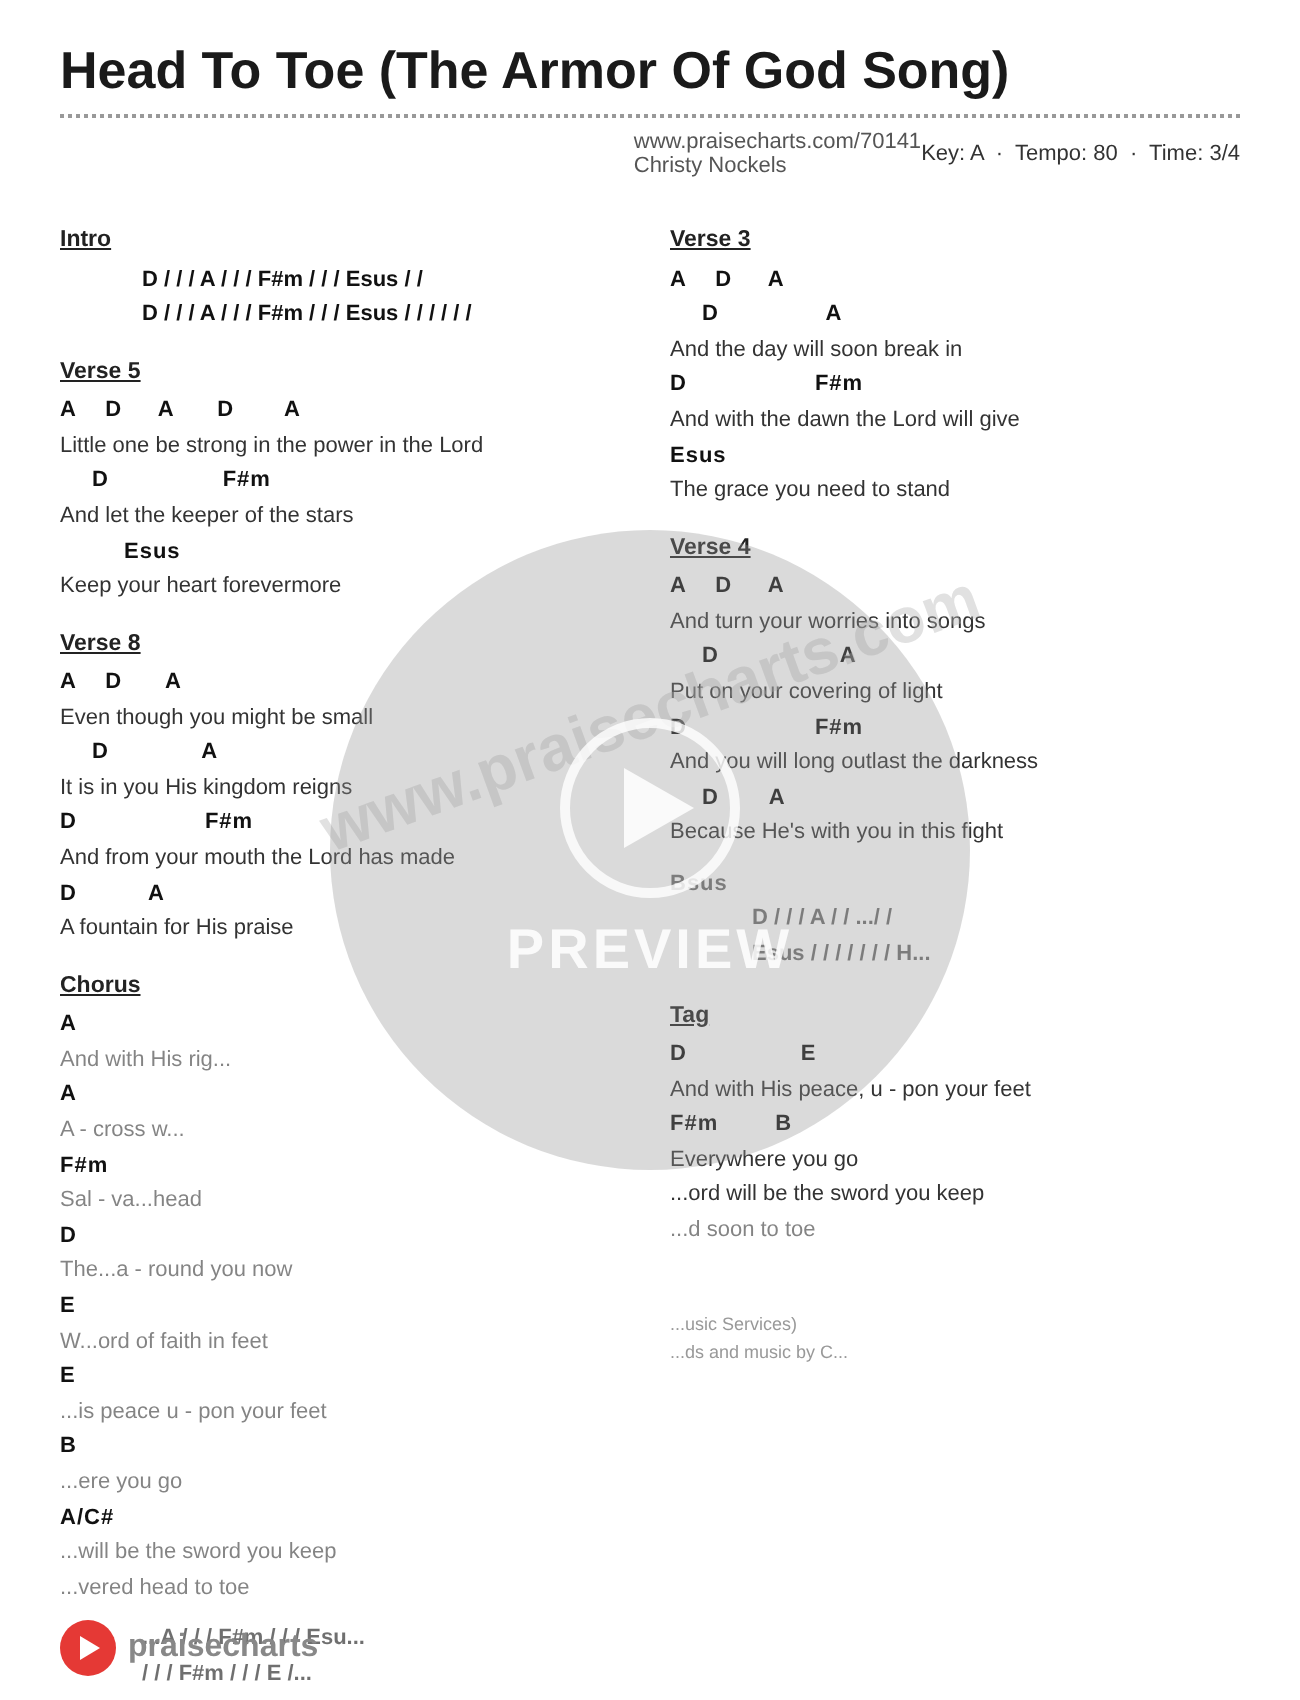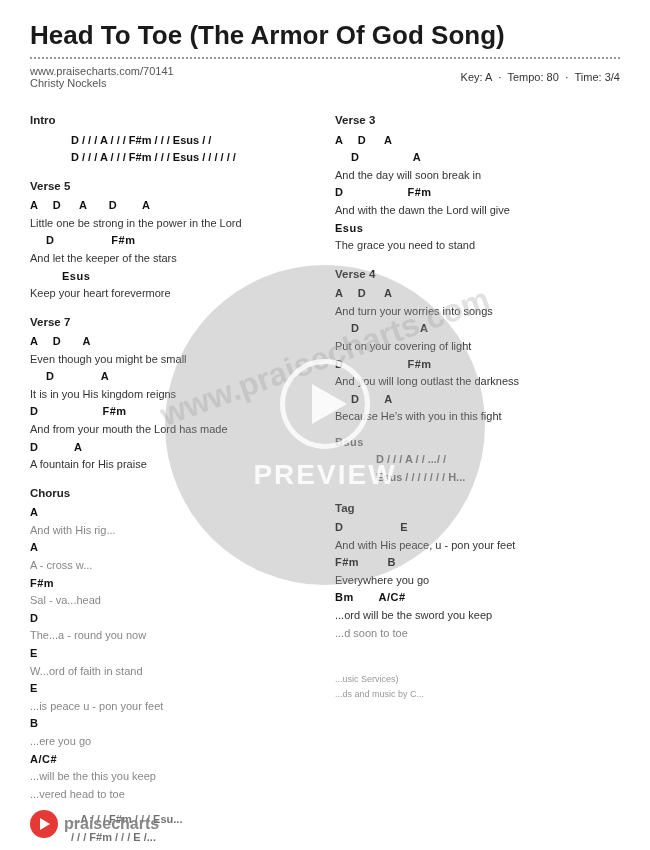--- a/index.html
+++ b/index.html
@@ -29,21 +29,21 @@
     }
 
     .dotted-line {
       border: none;
       border-top: 2px dotted #999;
       margin: 6px 0;
     }
 
     .meta-row {
       display: flex;
-      justify-content: space-between;
+      justify-content: flex-end;
       align-items: center;
       font-size: 11px;
       color: #333;
       margin-bottom: 12px;
     }
 
     .meta-left { color: #555; }
     .meta-right { color: #333; }
 
     .columns {
@@ -63,20 +63,21 @@
       font-size: 11px;
       line-height: 1.6;
       color: #222;
     }
 
     .section-title {
       font-weight: bold;
       font-size: 11.5px;
       margin-top: 10px;
       margin-bottom: 2px;
+      text-decoration: underline;
     }
 
     .chord-line {
       font-weight: bold;
       font-size: 11px;
       letter-spacing: 0.5px;
       color: #111;
     }
 
     .lyric-line {
@@ -230,47 +231,47 @@
       <div class="section-title">Verse 5</div>
       <div>
         <span class="chord-line">A&nbsp;&nbsp;&nbsp;&nbsp;D&nbsp;&nbsp;&nbsp;&nbsp;&nbsp;A&nbsp;&nbsp;&nbsp;&nbsp;&nbsp;&nbsp;D&nbsp;&nbsp;&nbsp;&nbsp;&nbsp;&nbsp;&nbsp;A</span>
       </div>
       <div class="lyric-line">Little one be strong in the power in the Lord</div>
       <div class="chord-line indent">D&nbsp;&nbsp;&nbsp;&nbsp;&nbsp;&nbsp;&nbsp;&nbsp;&nbsp;&nbsp;&nbsp;&nbsp;&nbsp;&nbsp;&nbsp;&nbsp;F#m</div>
       <div class="lyric-line">And let the keeper of the stars</div>
       <div class="chord-line indent2">Esus</div>
       <div class="lyric-line">Keep your heart forevermore</div>
 
-      <div class="section-title">Verse 7</div>
+      <div class="section-title">Verse 8</div>
       <div class="chord-line">A&nbsp;&nbsp;&nbsp;&nbsp;D&nbsp;&nbsp;&nbsp;&nbsp;&nbsp;&nbsp;A</div>
       <div class="lyric-line">Even though you might be small</div>
       <div class="chord-line indent">D&nbsp;&nbsp;&nbsp;&nbsp;&nbsp;&nbsp;&nbsp;&nbsp;&nbsp;&nbsp;&nbsp;&nbsp;&nbsp;A</div>
       <div class="lyric-line">It is in you His kingdom reigns</div>
       <div class="chord-line">D&nbsp;&nbsp;&nbsp;&nbsp;&nbsp;&nbsp;&nbsp;&nbsp;&nbsp;&nbsp;&nbsp;&nbsp;&nbsp;&nbsp;&nbsp;&nbsp;&nbsp;&nbsp;F#m</div>
       <div class="lyric-line">And from your mouth the Lord has made</div>
       <div class="chord-line">D&nbsp;&nbsp;&nbsp;&nbsp;&nbsp;&nbsp;&nbsp;&nbsp;&nbsp;&nbsp;A</div>
       <div class="lyric-line">A fountain for His praise</div>
 
       <div class="section-title">Chorus</div>
       <div class="chord-line">A</div>
       <div class="lyric-line content-fade">And with His rig...</div>
       <div class="chord-line">A</div>
       <div class="lyric-line content-fade">A - cross w...</div>
       <div class="chord-line">F#m</div>
       <div class="lyric-line content-fade">Sal - va...head</div>
       <div class="chord-line">D</div>
       <div class="lyric-line content-fade">The...a - round you now</div>
       <div class="chord-line">E</div>
-      <div class="lyric-line content-fade">W...ord of faith in stand</div>
+      <div class="lyric-line content-fade">W...ord of faith in feet</div>
       <div class="chord-line">E</div>
       <div class="lyric-line content-fade">...is peace u - pon your feet</div>
       <div class="chord-line">B</div>
       <div class="lyric-line content-fade">...ere you go</div>
       <div class="chord-line">A/C#</div>
-      <div class="lyric-line content-fade">...will be the this you keep</div>
+      <div class="lyric-line content-fade">...will be the sword you keep</div>
       <div class="lyric-line content-fade">...vered head to toe</div>
 
       <div style="margin-top:8px;">
         <div class="intro-chords content-fade">...A / / /  F#m / / /  Esu...</div>
         <div class="intro-chords content-fade">/ / /  F#m / / /  E /...</div>
       </div>
     </div>
 
     <div class="col-right">
 
@@ -297,21 +298,20 @@
         <div class="chord-line content-fade">Bsus</div>
         <div class="intro-chords content-fade">D / / /  A / /  .../ /</div>
         <div class="intro-chords content-fade">Esus / / /  / / / /  H...</div>
       </div>
 
       <div class="section-title" style="margin-top:12px;">Tag</div>
       <div class="chord-line">D&nbsp;&nbsp;&nbsp;&nbsp;&nbsp;&nbsp;&nbsp;&nbsp;&nbsp;&nbsp;&nbsp;&nbsp;&nbsp;&nbsp;&nbsp;&nbsp;E</div>
       <div class="lyric-line">And with His peace, u - pon your feet</div>
       <div class="chord-line">F#m&nbsp;&nbsp;&nbsp;&nbsp;&nbsp;&nbsp;&nbsp;&nbsp;B</div>
       <div class="lyric-line">Everywhere you go</div>
-      <div class="chord-line">Bm&nbsp;&nbsp;&nbsp;&nbsp;&nbsp;&nbsp;&nbsp;A/C#</div>
       <div class="lyric-line">...ord will be the sword you keep</div>
       <div class="lyric-line content-fade">...d soon to toe</div>
 
       <div style="margin-top: 30px; font-size:9px; color:#999;">
         <div>...usic Services)</div>
         <div>...ds and music by C...</div>
       </div>
     </div>
   </div>
 

